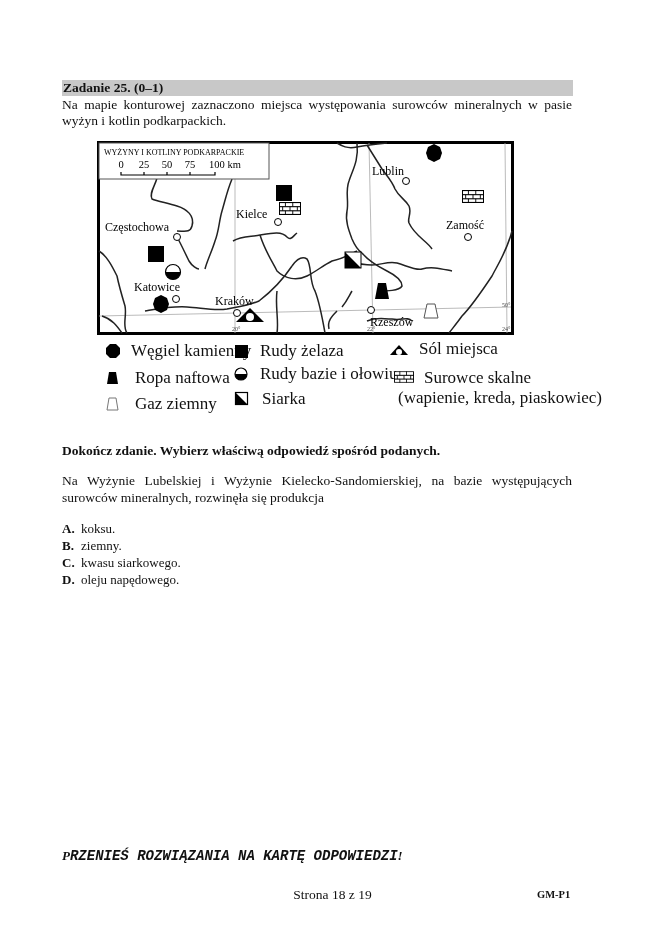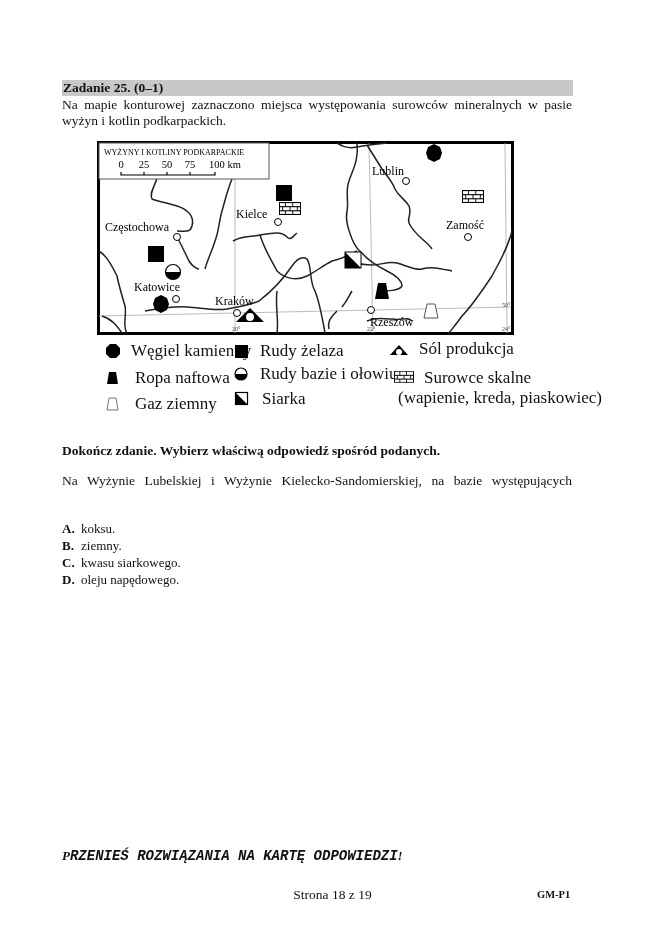--- a/index.html
+++ b/index.html
@@ -162,21 +162,21 @@
     <svg class="leg-icon" viewBox="0 0 16 16">
         <rect x="1" y="2" width="13" height="13" fill="#000"></rect>
       </svg>
     <span class="leg-label">Rudy żelaza</span>
   </div>
   <div class="leg-item" style="left:292px; top:1px;">
     <svg class="leg-icon" viewBox="0 0 20 16" style="width:20px">
         <polygon points="1,14 10,4 19,14" fill="#000"></polygon>
         <circle cx="10" cy="11" r="3" fill="#fff"></circle>
       </svg>
-    <span class="leg-label">Sól produkcja</span>
+    <span class="leg-label">Sól miejsca</span>
   </div>
   <div class="leg-item" style="left:8px; top:30px;">
     <svg class="leg-icon" viewBox="0 0 16 16">
         <polygon points="4,2 11,2 13,14 2,14" fill="#000"></polygon>
       </svg>
     <span class="leg-label" style="margin-left:14px">Ropa naftowa</span>
   </div>
   <div class="leg-item" style="left:137px; top:26px;">
     <svg class="leg-icon" viewBox="0 0 16 16">
         <circle cx="7" cy="8" r="6" fill="#fff" stroke="#000" stroke-width="1.2"></circle>
@@ -204,20 +204,21 @@
         <rect x="1.5" y="1.5" width="12" height="12" fill="#fff" stroke="#000" stroke-width="1.2"></rect>
         <polygon points="1.5,1.5 13.5,13.5 1.5,13.5" fill="#000"></polygon>
       </svg>
     <span class="leg-label" style="margin-left:12px">Siarka</span>
   </div>
 </div>
 
 <div class="instruction">Dokończ zdanie. Wybierz właściwą odpowiedź spośród podanych.</div>
 <div class="question">
   <span class="l1">Na Wyżynie Lubelskiej i Wyżynie Kielecko-Sandomierskiej, na bazie występujących</span>
+  <span>surowców mineralnych, rozwinęła się produkcja</span>
 </div>
 
 <div class="answers">
   <span class="answer"><b>A.</b><span>koksu.</span></span>
   <span class="answer"><b>B.</b><span>ziemny.</span></span>
   <span class="answer"><b>C.</b><span>kwasu siarkowego.</span></span>
   <span class="answer"><b>D.</b><span>oleju napędowego.</span></span>
 </div>
 
 <div class="footer-note"><span>P</span><span class="sc">RZENIEŚ ROZWIĄZANIA NA KARTĘ ODPOWIEDZI</span><span>!</span></div>

